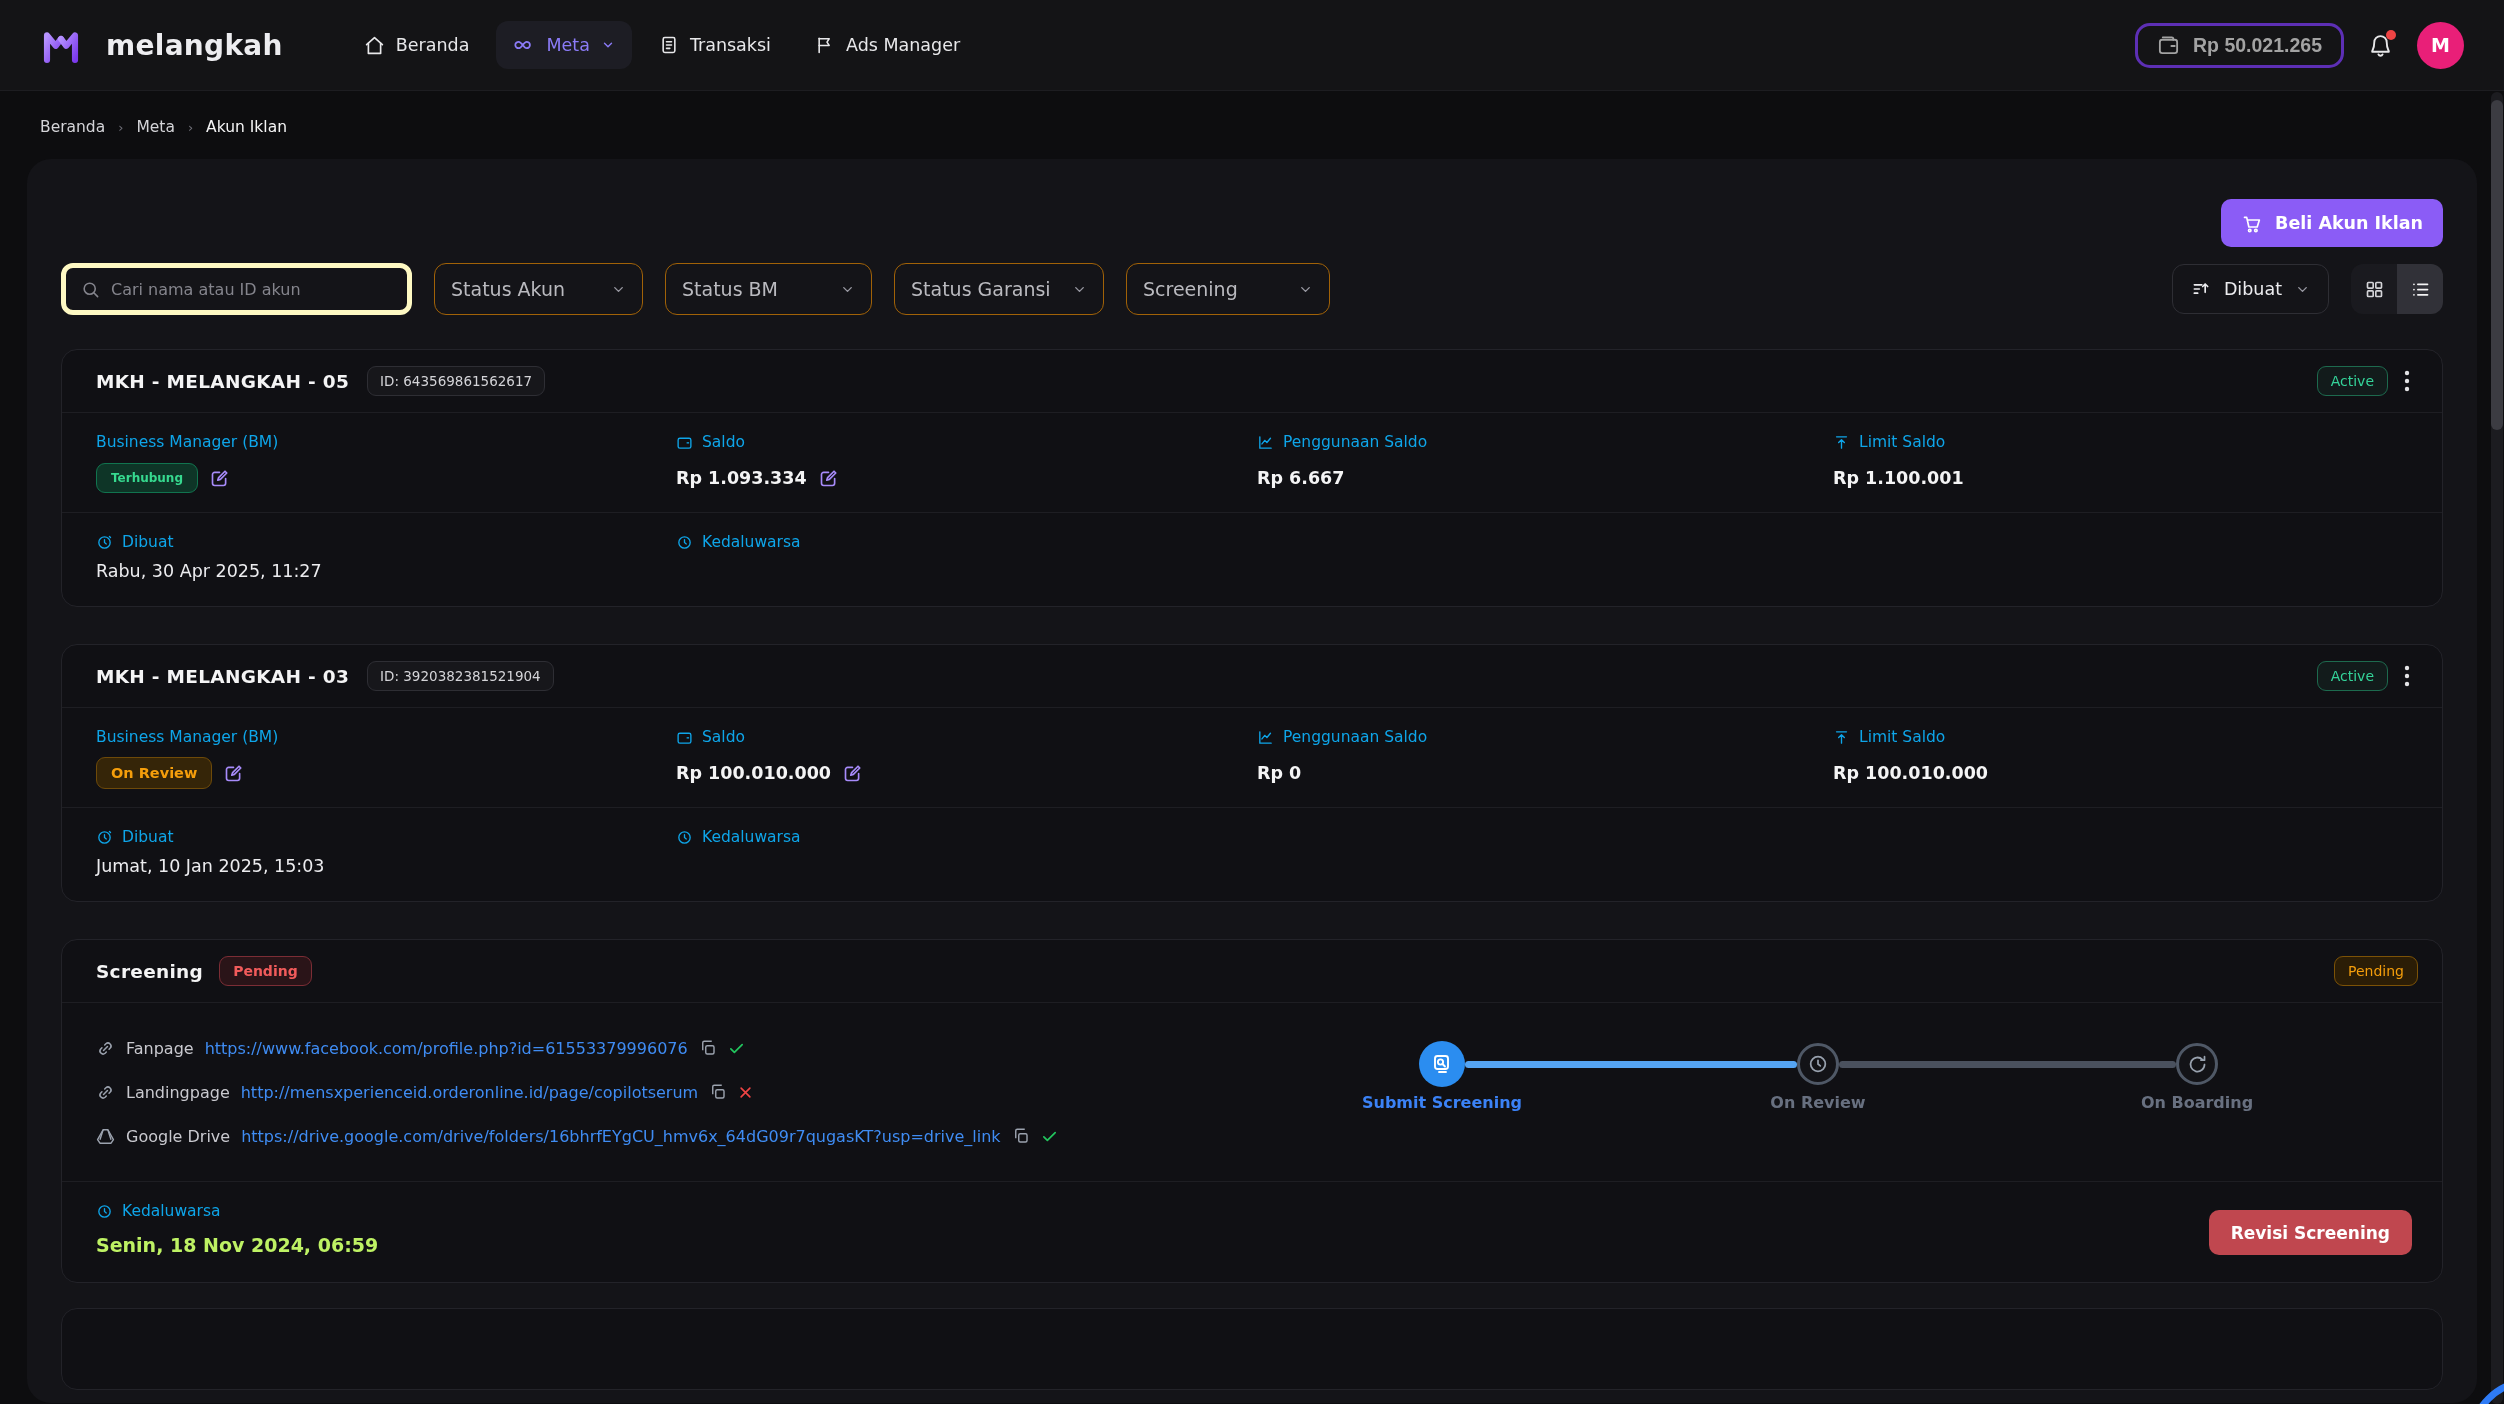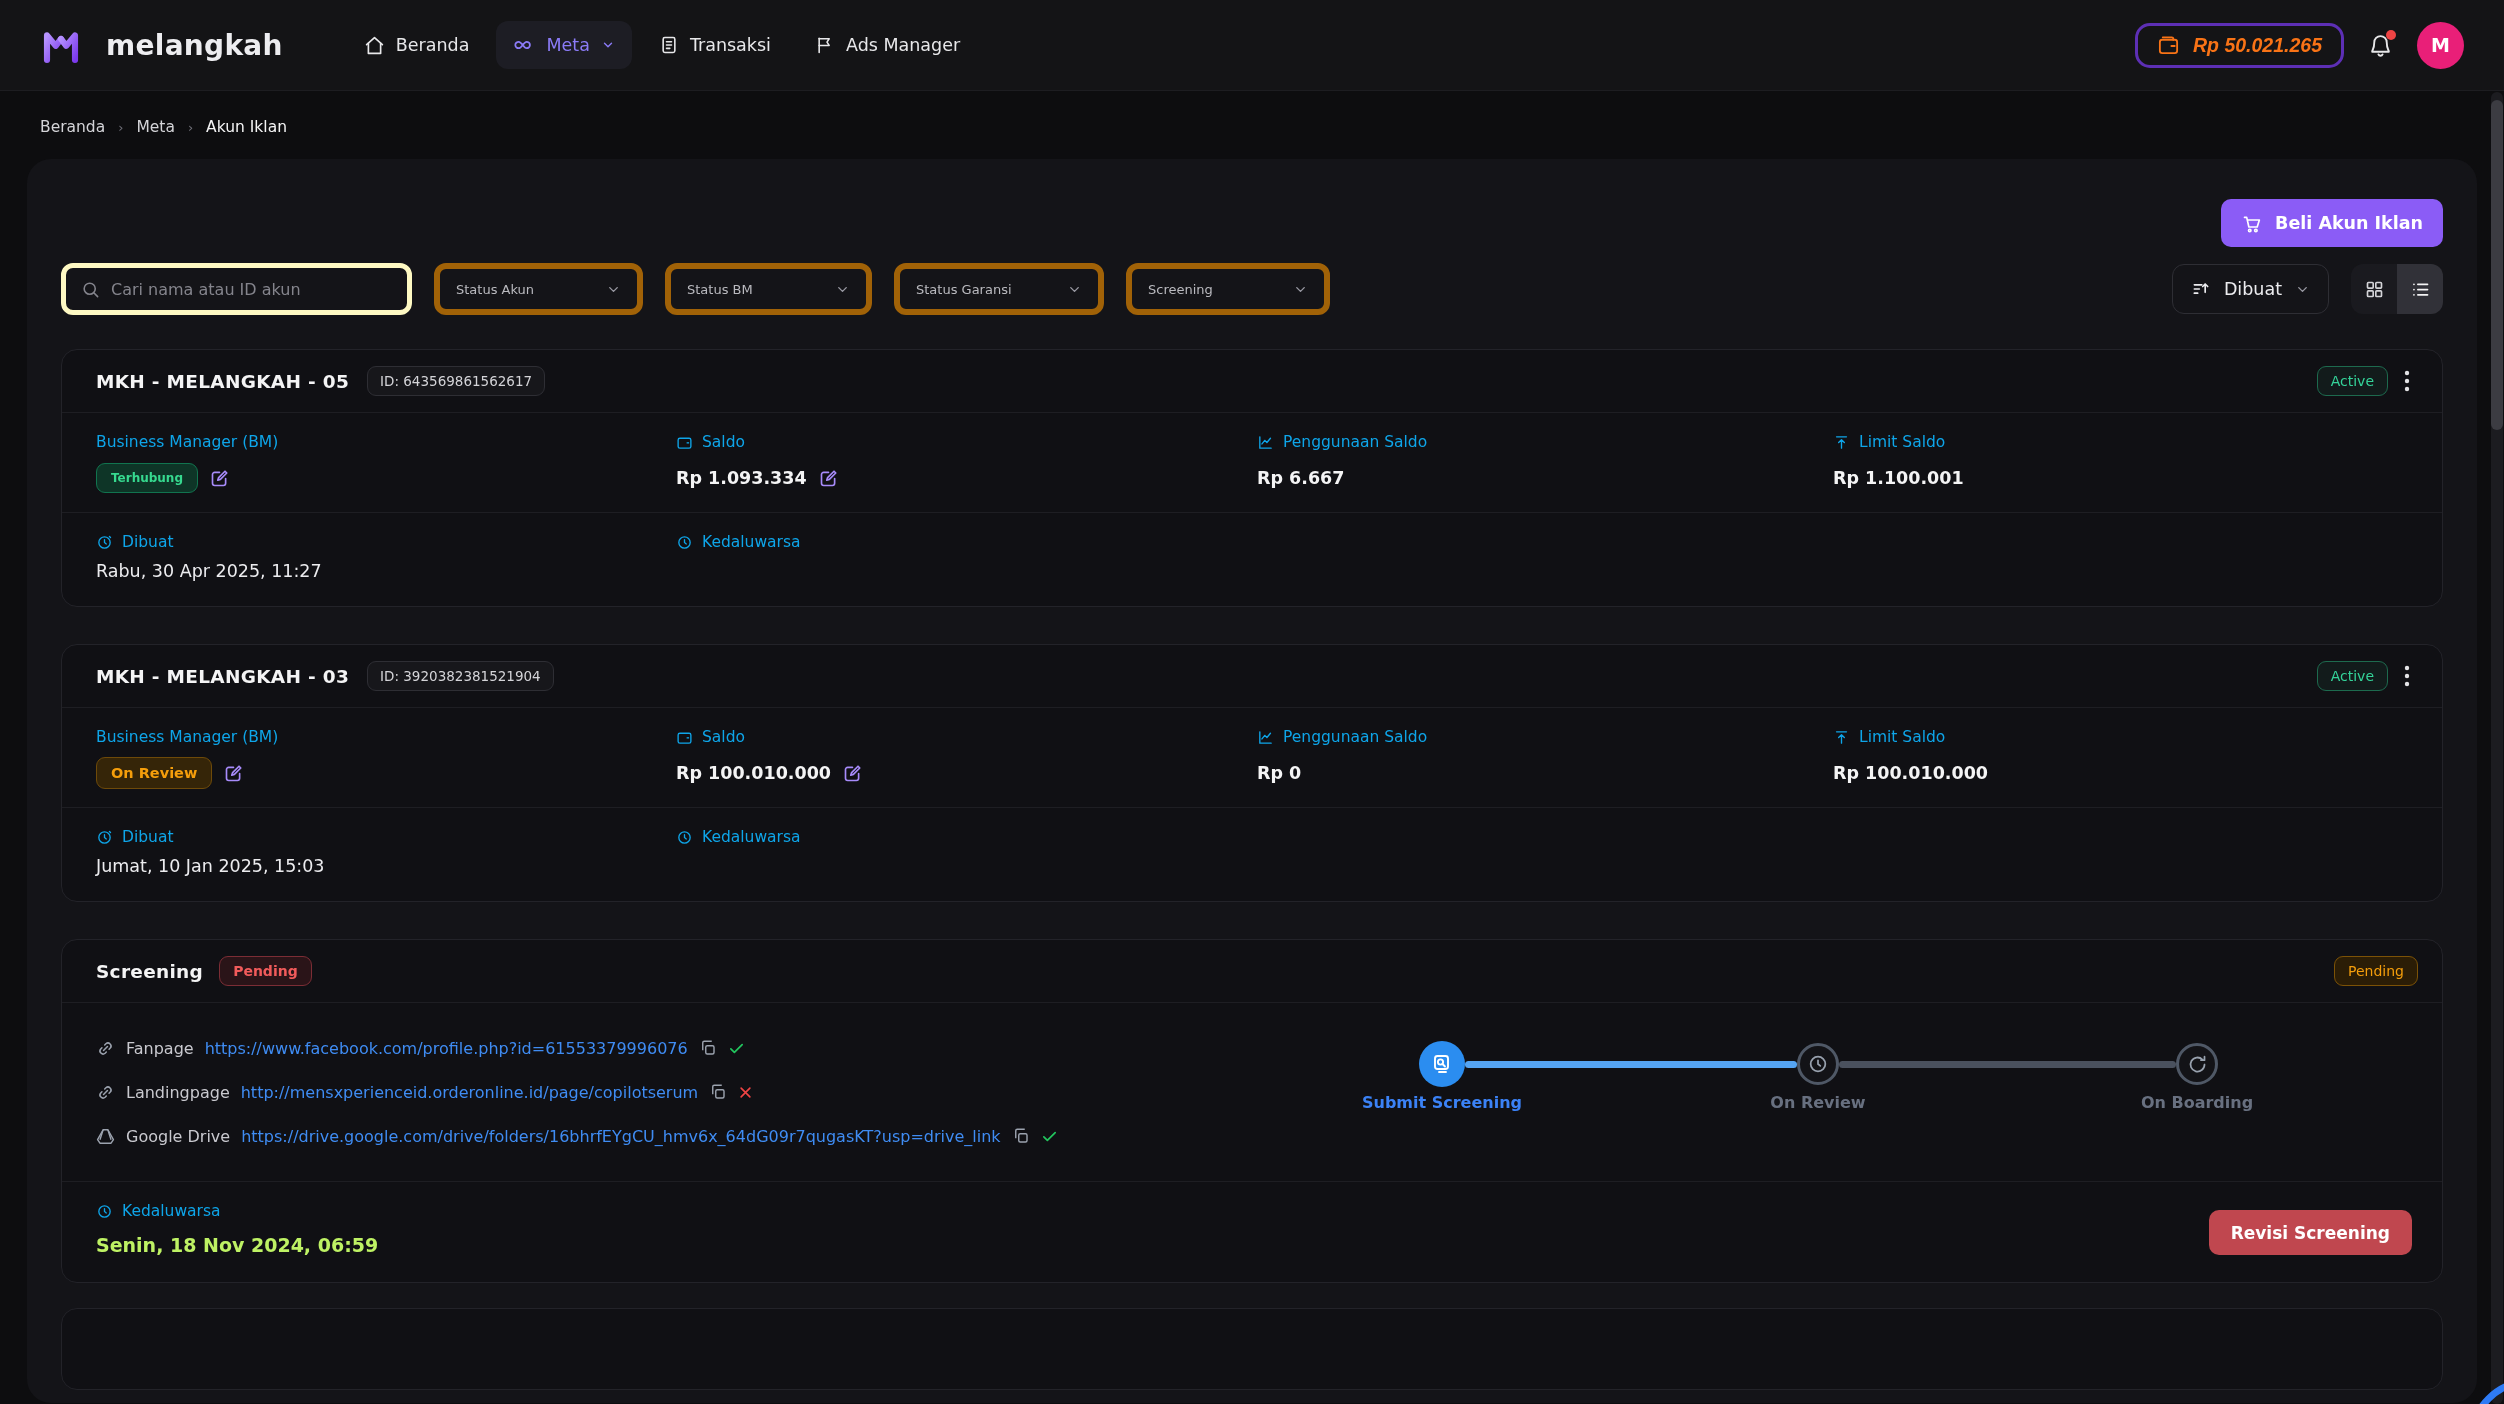--- a/index.html
+++ b/index.html
@@ -19,21 +19,21 @@
   .nav-items { display:flex; align-items:center; gap:10px; }
   .nav-item { display:flex; align-items:center; gap:11px; font-size:17.5px;
               color:#e8e8ea; padding:13px 17px; border-radius:12px; cursor:pointer; }
   .nav-item .ni-icon { color:#e8e8ea; }
   .nav-item.active { background:#1d1d24; color:#8b7bf7; }
   .nav-item.active .ni-icon, .nav-item.active .chev { color:#8b7bf7; }
   .chev { color:#9a9aa3; }
   .nav-right { margin-left:auto; display:flex; align-items:center; gap:24px; }
   .wallet-btn { display:flex; align-items:center; gap:13px; background:#141416;
                 border:3px solid #5d2fb5; border-radius:15px; padding:8px 19px;
-                font-size:19.5px; font-weight:bold; color:#f97316; cursor:pointer;font-style:italic; }
+                font-size:19.5px; font-weight:bold; color:#a3a3a3; cursor:pointer; }
   .bell { position:relative; color:#e8e8ea; cursor:pointer; }
   .bell-dot { position:absolute; top:-3px; right:-3px; width:10px; height:10px;
               border-radius:50%; background:#ef4444; }
   .avatar { width:47px; height:47px; border-radius:50%; background:#e91f78;
             display:flex; align-items:center; justify-content:center;
             font-size:19px; font-weight:bold; color:#fff; cursor:pointer; }
 
   
   .breadcrumb { display:flex; align-items:center; gap:13px; padding:27px 40px 23px;
                 font-size:15.5px; color:#d4d4d8; }
@@ -51,22 +51,22 @@
              font-family:inherit; }
 
   .filter-row { display:flex; align-items:center; gap:22px; margin-bottom:34px; }
   .search-box { display:flex; align-items:center; gap:11px; width:351px; height:52px;
                 border:5px solid #fef9c3; border-radius:12px; padding:0 15px;
                 color:#84848c; }
   .search-box input { flex:1; background:transparent; border:none; outline:none;
                       color:#d4d4d8; font-size:16px; font-family:inherit; }
   .search-box input::placeholder { color:#84848c; }
   .select { display:flex; align-items:center; justify-content:space-between;
-            height:52px; border:6px solid #a16207; border-radius:12px;
-            padding:0 16px; color:#bababf; font-size:13px; cursor:pointer; }
+            height:52px; border:1px solid #a16207; border-radius:12px;
+            padding:0 16px; color:#bababf; font-size:19px; cursor:pointer; }
   .w1{width:209px}.w2{width:207px}.w3{width:210px}.w4{width:204px}
   .filter-spacer { flex:1; }
   .sort-btn { display:flex; align-items:center; gap:13px; height:50px;
               border:1px solid #2e2e34; border-radius:12px; padding:0 18px;
               font-size:17.5px; color:#ececef; background:transparent; cursor:pointer;
               font-family:inherit; }
   .view-toggle { display:flex; height:50px; border-radius:12px; overflow:hidden; }
   .vt-seg { width:46px; display:flex; align-items:center; justify-content:center;
             background:#1a1a1f; color:#d4d4d8; cursor:pointer; }
   .vt-seg.active { background:#313138; color:#f4f4f5; }

